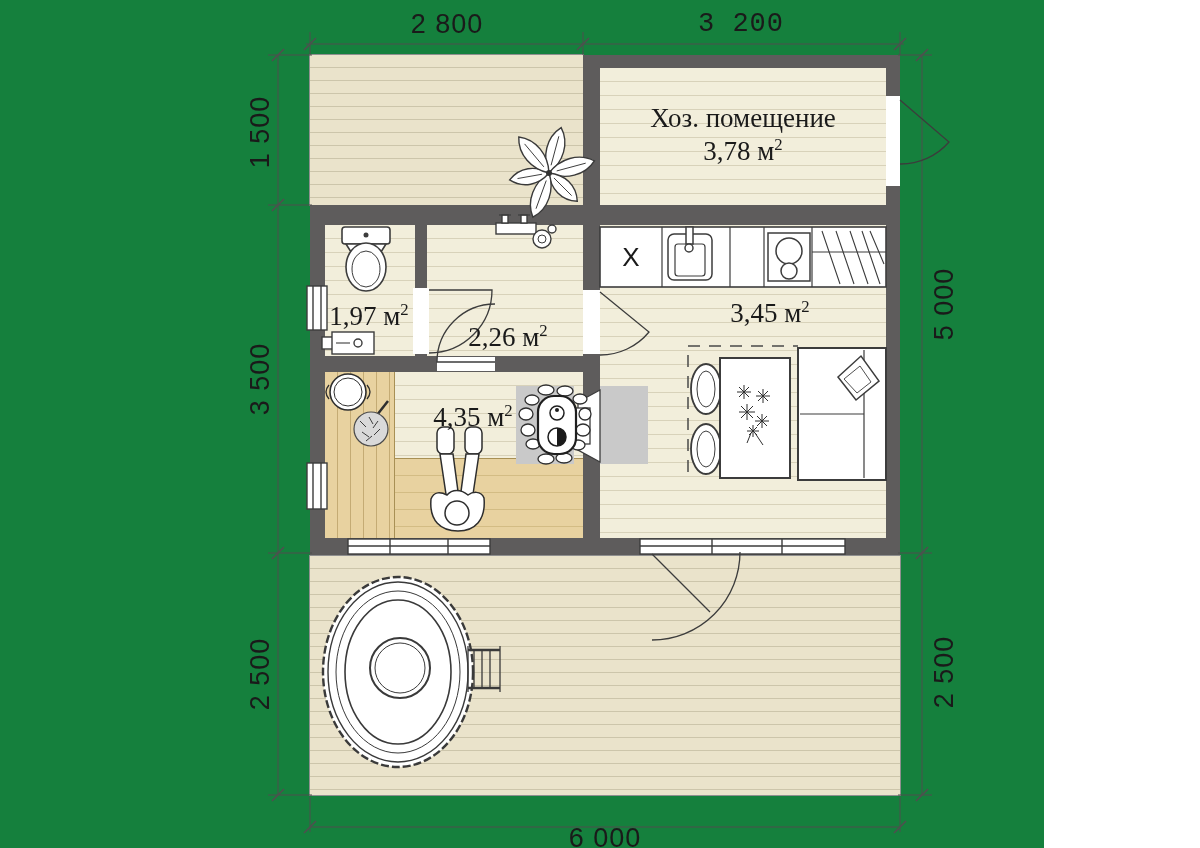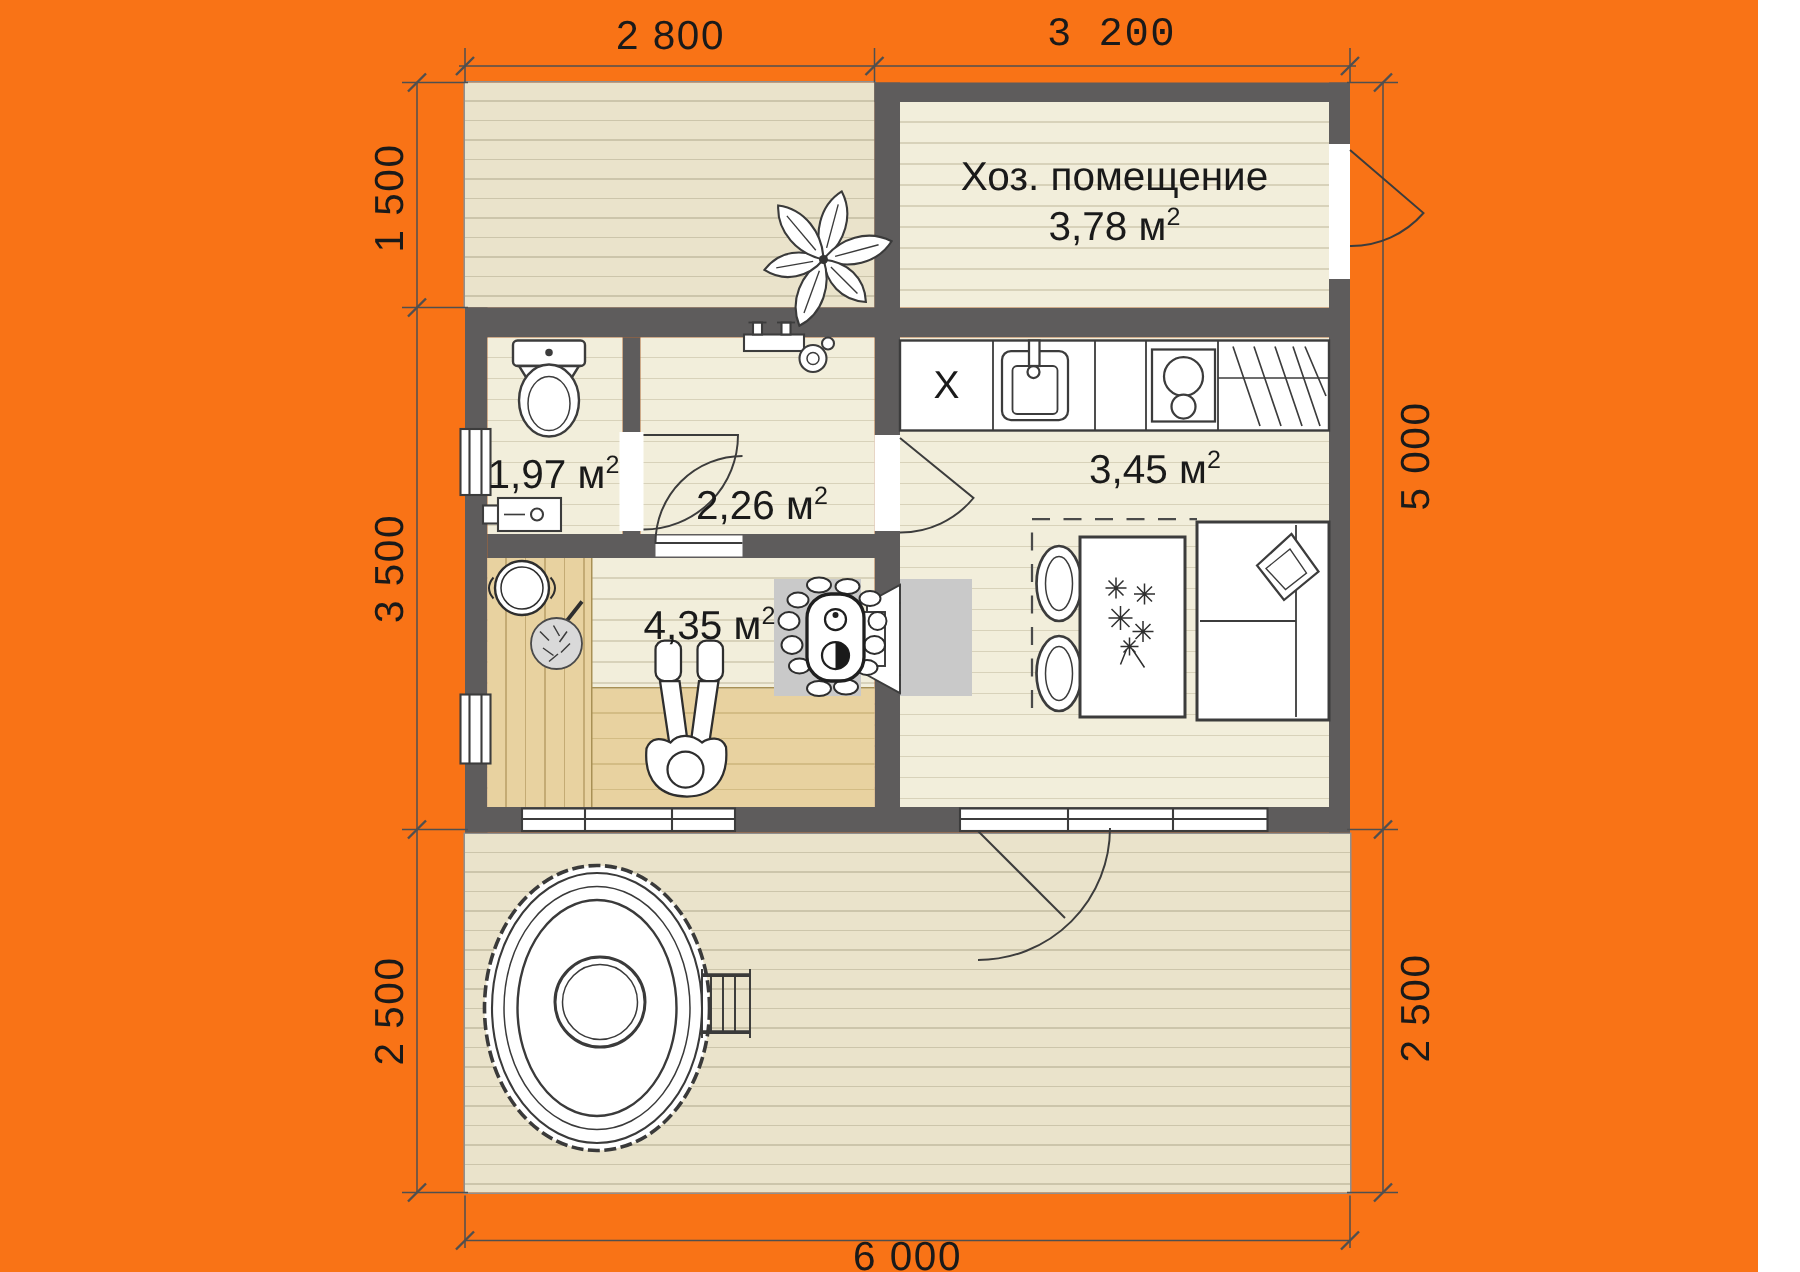--- a/index.html
+++ b/index.html
@@ -1,35 +1,35 @@
 <!DOCTYPE html>
 <html><head>
 <meta charset="utf-8">
 <style>
   html,body{margin:0;padding:0;background:#fff;}
   .canvas{
-    position:relative;width:1172px;height:848px;background:#f97316;overflow:hidden;
+    position:relative;width:1044px;height:848px;background:#15803d;overflow:hidden;
     font-family:"Liberation Sans", sans-serif;color:#1a1a1a;
   }
   .abs{position:absolute;box-sizing:border-box;}
   
   .deck{
     background:repeating-linear-gradient(180deg,#eae3cb 0 12px,#ccc5ab 12px 13px);
     outline:1.5px solid #8f8f8f;
   }
   .floor{
     background:repeating-linear-gradient(180deg,#f2eedb 0 13px,#d8d2ba 13px 14px);
   }
   .wall{background:#5e5c5c;}
   .bench-v{background:repeating-linear-gradient(90deg,#e8d2a0 0 12px,#c4ab74 12px 13px);border-right:1px solid #a89055;}
   .bench-h{background:repeating-linear-gradient(180deg,#e8d2a0 0 16px,#d3bc84 16px 17px);border-top:1px solid #a89055;}
   
   .dim{font-size:27px;letter-spacing:1px;white-space:nowrap;transform:translate(-50%,-50%);}
   .dim.rot{transform:translate(-50%,-50%) rotate(-90deg);}
-  .room-label{font-size:27px;white-space:nowrap;transform:translate(-50%,-50%);}
+  .room-label{font-size:27px;white-space:nowrap;transform:translate(-50%,-50%);font-family:Liberation Serif, serif;}
   .room-label sup{font-size:0.62em;}
   .counter-mark{font-size:26px;transform:translate(-50%,-50%);}
   svg.overlay{position:absolute;left:0;top:0;pointer-events:none;}
 </style>
 </head>
 <body>
 
 <div class="canvas">
 
   <div class="abs deck" style="left:310px;top:55px;width:273px;height:150px;"></div>

